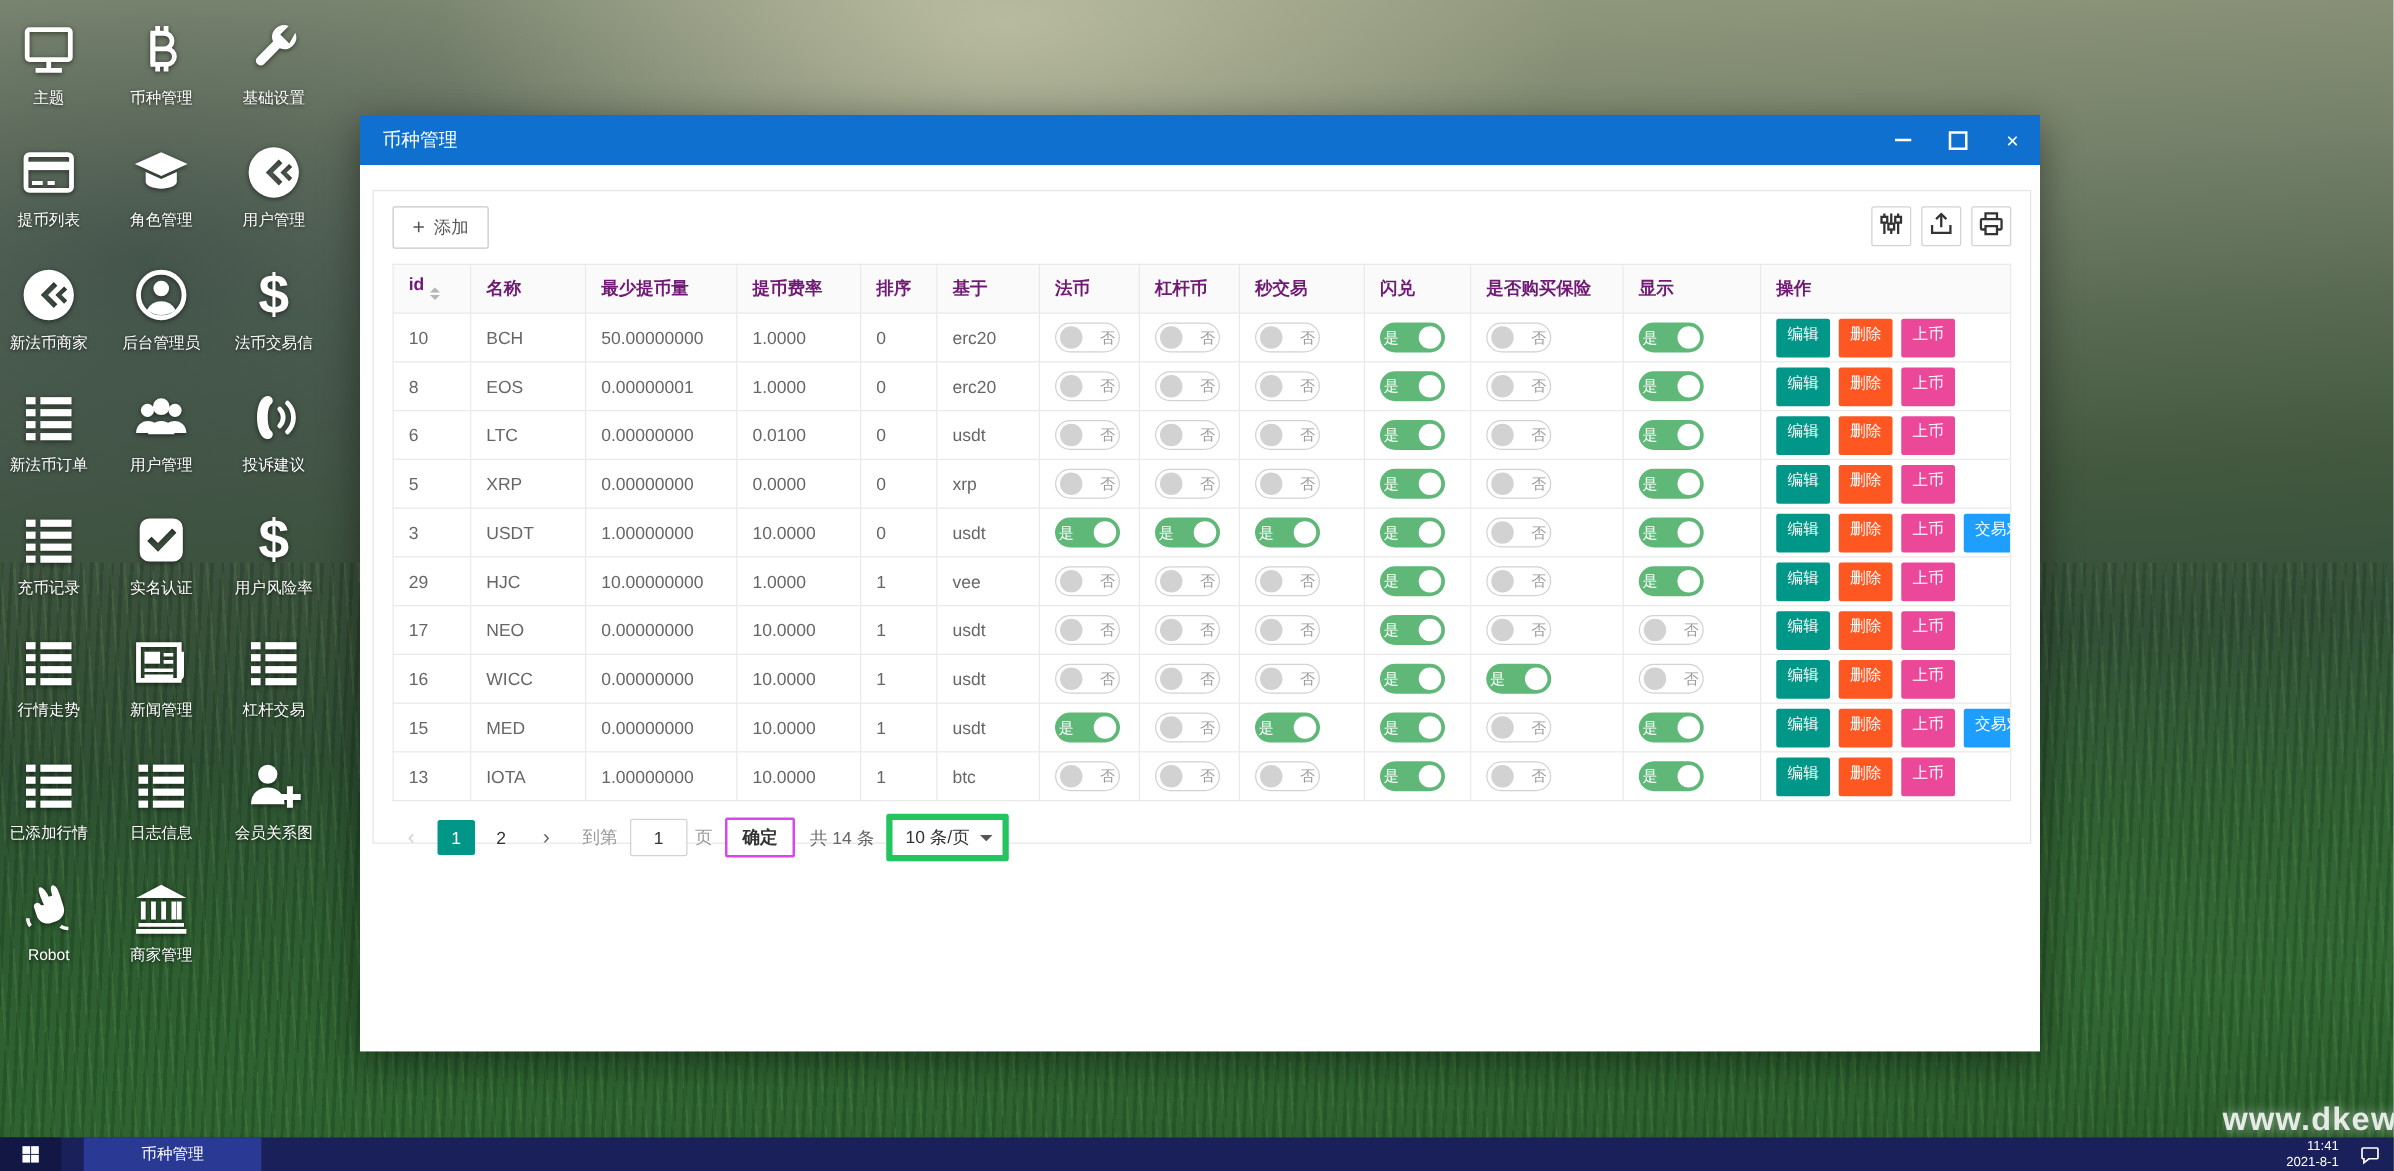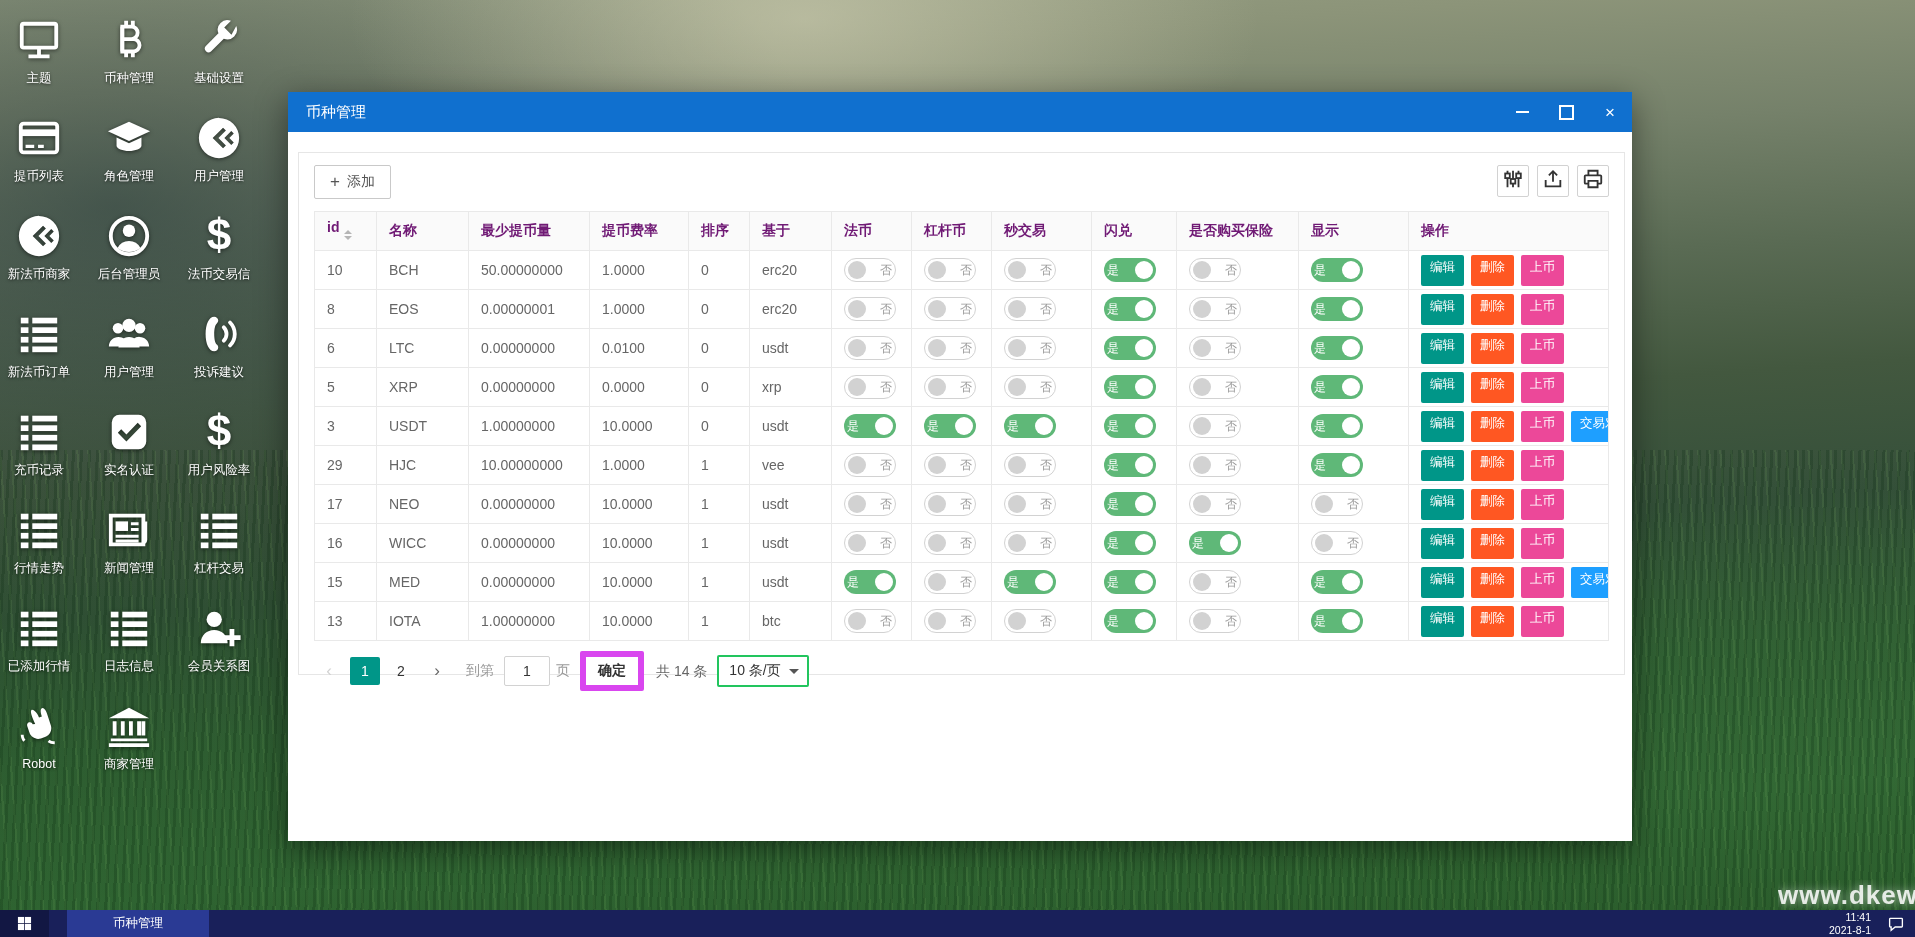--- a/index.html
+++ b/index.html
@@ -95,24 +95,24 @@
   .pager{margin-top:10px;display:flex;align-items:center;font-size:14px;color:#666;}
   .pg{min-width:30px;height:28px;display:inline-flex;align-items:center;justify-content:center;
     margin-right:6px;cursor:pointer;border-radius:2px;color:#333;}
   .pg.nav{font-size:17px;color:#666;}
   .pg.nav.disabled{color:#d2d2d2;cursor:default;}
   .pg.active{background:#009688;color:#fff;cursor:default;}
   .pager .sep{margin:0 4px 0 8px;color:#999;}
   .pager input{width:40px;height:26px;border:1px solid #d2d2d2;border-radius:2px;text-align:center;
     font-size:14px;color:#333;margin:0 6px;outline:none;}
   .pager .pglbl{color:#999;}
-  .btn-ok{height:28px;padding:0 12px;margin:0 10px;background:#fff;border:6px solid #d946ef;border-radius:2px;
+  .btn-ok{height:28px;padding:0 12px;margin:0 10px;background:#fff;border:2px solid #d946ef;border-radius:2px;
     font-size:14px;font-weight:bold;color:#333;display:inline-flex;align-items:center;cursor:pointer;}
   .total{margin:1px 10px 0 2px;color:#666;}
-  .psel{position:relative;height:28px;border:2px solid #22c55e;border-radius:2px;background:#fff;
+  .psel{position:relative;height:28px;border:5px solid #22c55e;border-radius:2px;background:#fff;
     display:inline-flex;align-items:center;padding:0 26px 0 10px;color:#333;cursor:pointer;}
   .psel .tri{position:absolute;right:8px;top:12px;width:0;height:0;border:5px solid transparent;border-top-color:#555;}
   
   .taskbar{position:absolute;left:0;bottom:0;width:100%;height:27px;background:#19205a;display:flex;align-items:stretch;z-index:5;}
   .start{width:49px;display:flex;align-items:center;justify-content:center;background:#121743;cursor:pointer;}
   .task{width:142px;margin-left:18px;background:#2a3a94;color:#fff;font-size:12.5px;display:flex;
     align-items:center;justify-content:center;cursor:pointer;}
   .tray{margin-left:auto;display:flex;align-items:center;color:#fff;padding-right:10px;}
   .clock{font-size:10.5px;line-height:1.2;text-align:right;}
   .chat{margin-left:16px;display:flex;align-items:center;cursor:pointer;}

